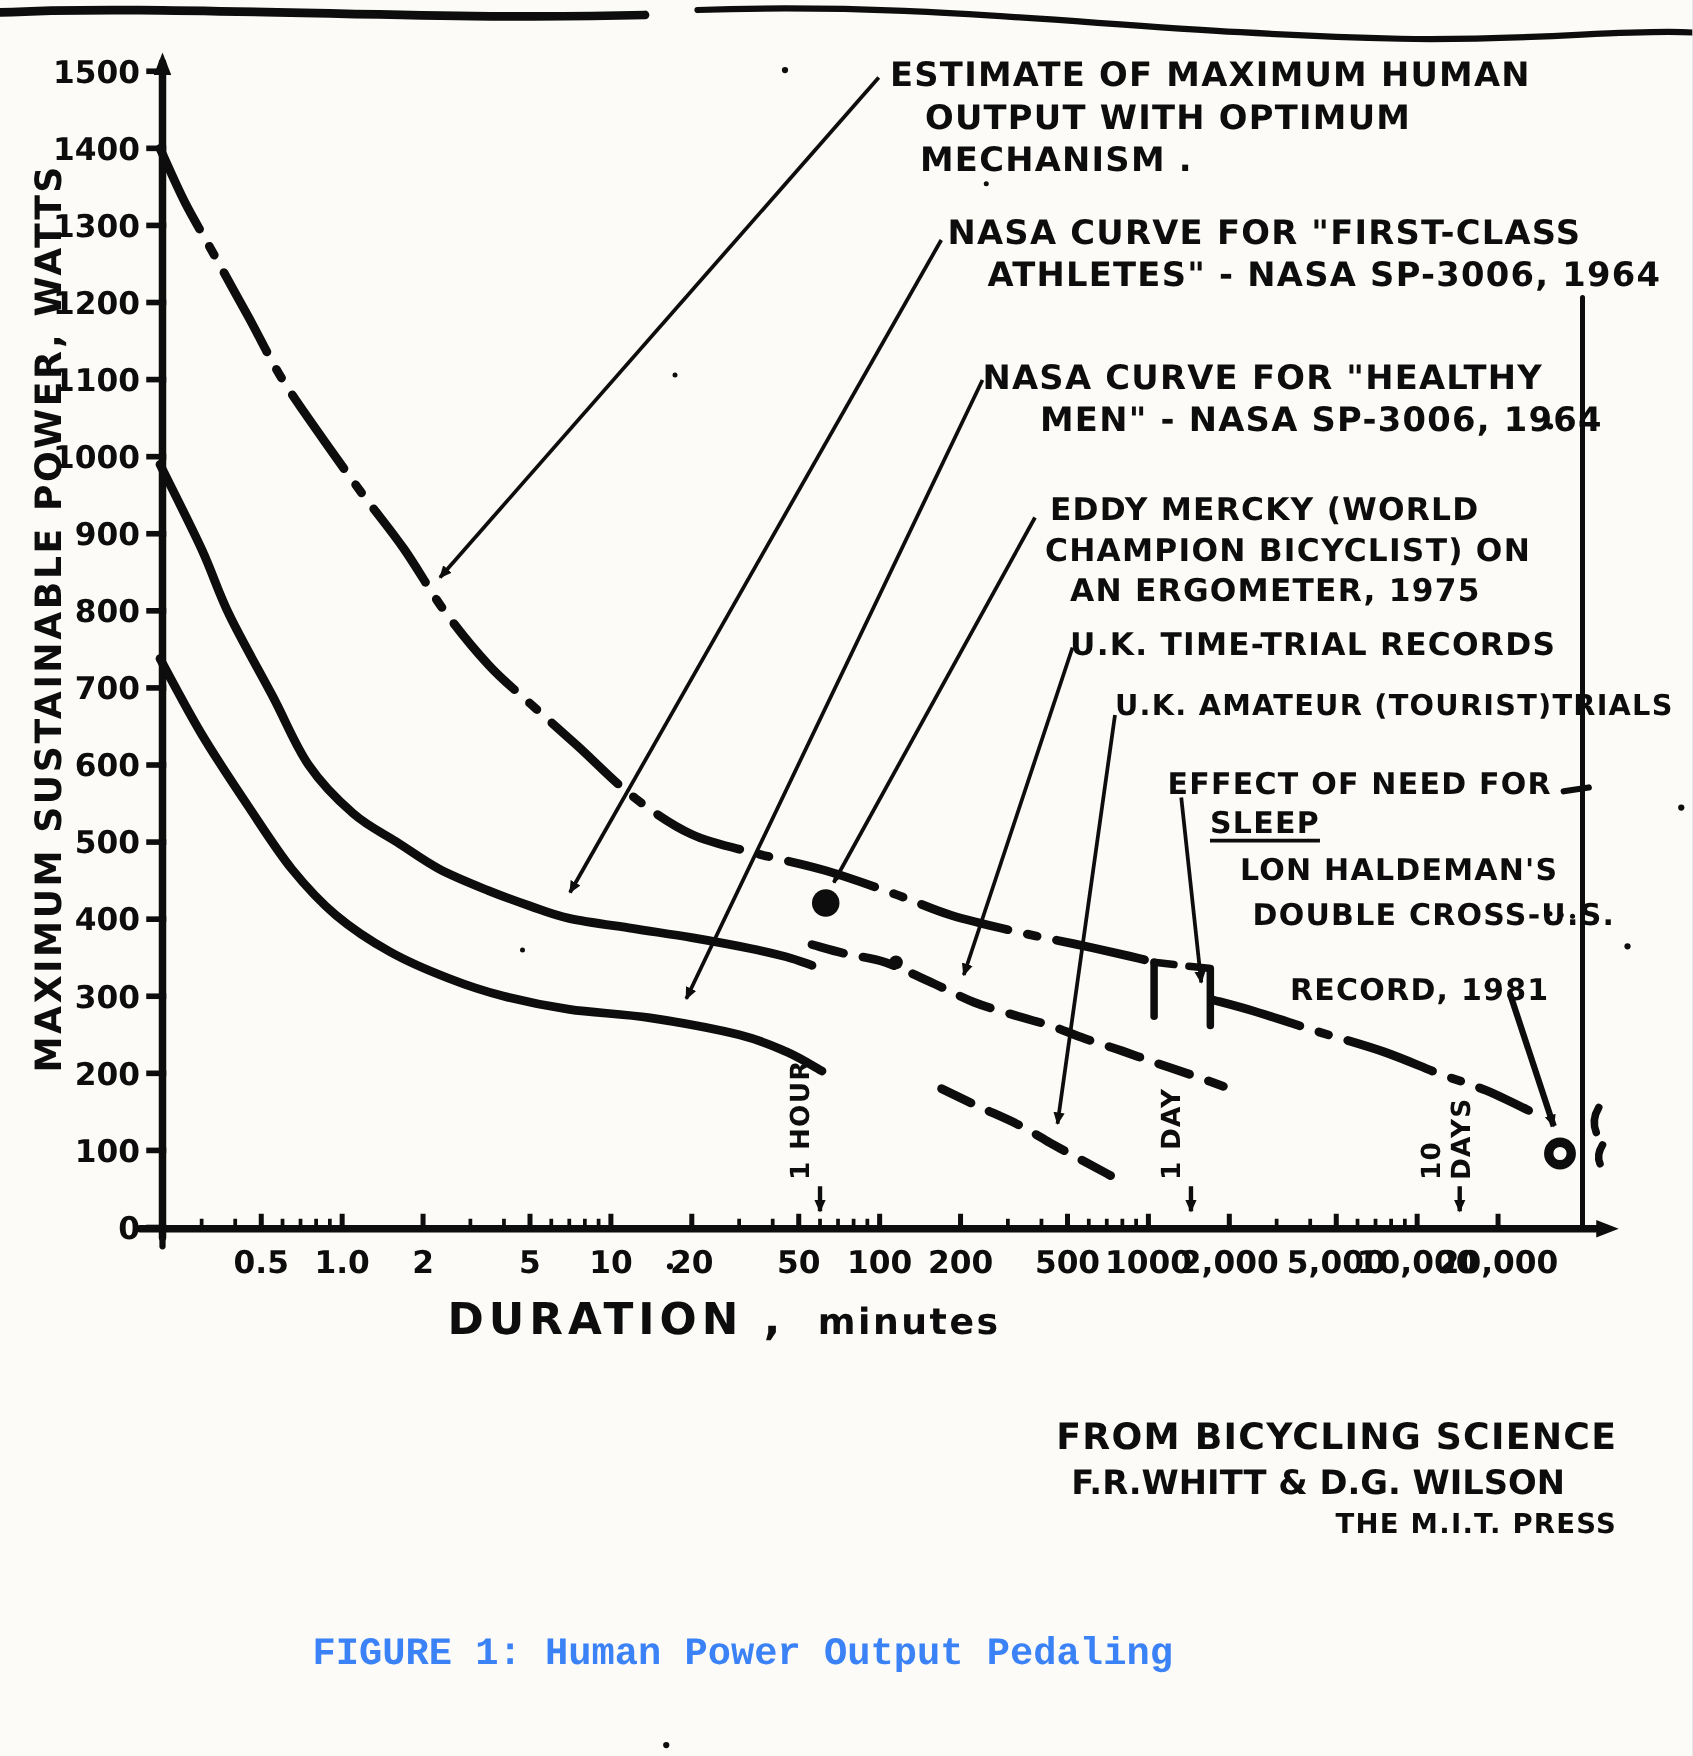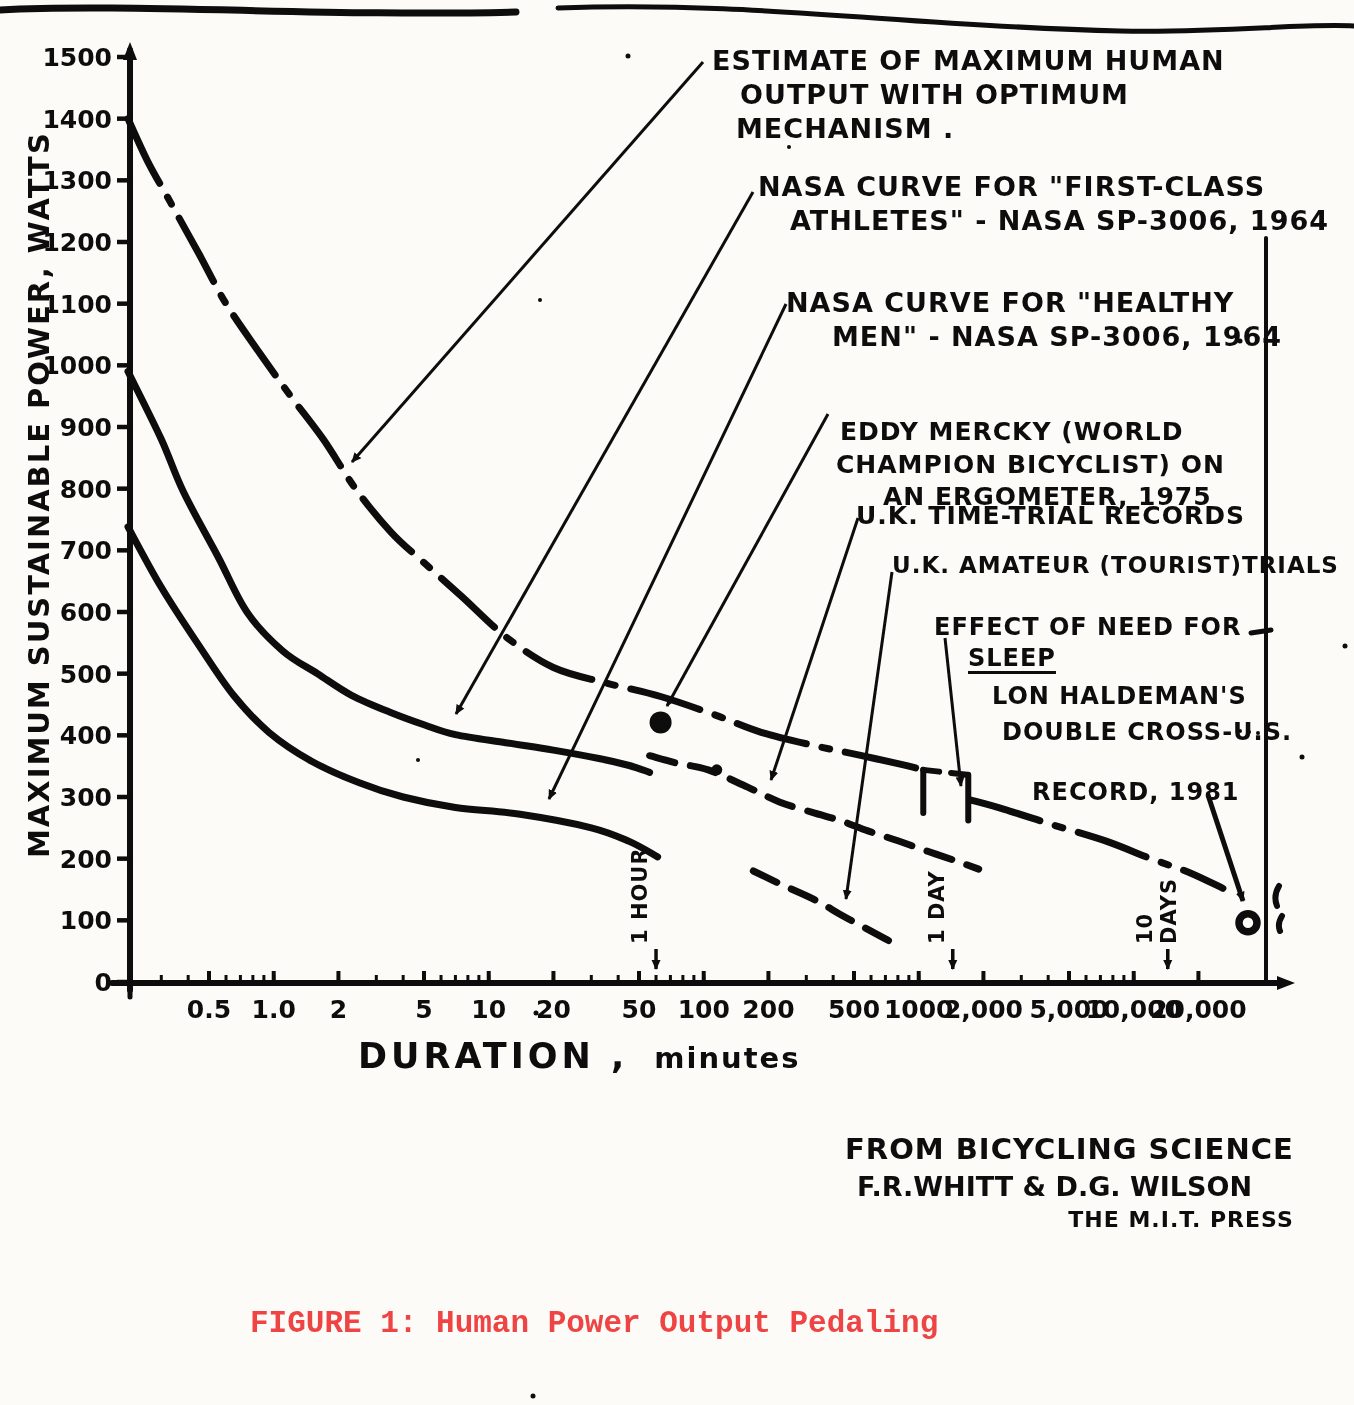--- a/index.html
+++ b/index.html
@@ -11,40 +11,40 @@
   .ln{display:block;}
   .u{text-decoration:underline;text-underline-offset:5px;text-decoration-thickness:3px;}
   #ann-estimate-max{left:712px;top:44px;font-size:27px;}
   #ann-estimate-max .ln:nth-child(2){margin-left:28px;}
   #ann-estimate-max .ln:nth-child(3){margin-left:24px;}
   #ann-nasa-athletes{left:758px;top:170px;font-size:27px;}
   #ann-nasa-athletes .ln:nth-child(2){margin-left:32px;}
   #ann-nasa-healthy{left:786px;top:286px;font-size:27px;}
   #ann-nasa-healthy .ln:nth-child(2){margin-left:46px;}
   #ann-eddy{left:830px;top:392px;font-size:25px;line-height:1.3;}
-  #ann-eddy .ln:nth-child(1){margin-left:10px;margin-top:24px;}
+  #ann-eddy .ln:nth-child(1){margin-left:10px;}
   #ann-eddy .ln:nth-child(2){margin-left:6px;}
-  #ann-eddy .ln:nth-child(3){margin-left:53px;}
+  #ann-eddy .ln:nth-child(3){margin-left:26px;}
   #ann-uk-tt{left:856px;top:500px;font-size:25px;}
   #ann-uk-amateur{left:892px;top:551px;font-size:23px;}
   #ann-sleep{left:934px;top:612px;font-size:24px;line-height:1.3;}
   #ann-sleep .ln:nth-child(2){margin-left:34px;}
   #ann-haldeman{left:992px;top:678px;font-size:24px;line-height:1.5;}
   #ann-haldeman .ln:nth-child(2){margin-left:10px;}
   #ann-haldeman .ln:nth-child(3){margin-left:40px;margin-top:24px;}
   #ylabel{left:22px;top:858px;transform:rotate(-90deg);transform-origin:0 0;font-size:29px;letter-spacing:2px;}
   #xlabel{left:358px;top:1036px;}
   #xlabel .x1{font-size:35px;letter-spacing:4px;}
   #xlabel .x2{font-size:29px;letter-spacing:2px;margin-left:26px;font-weight:700;}
   #credit{left:845px;top:1132px;line-height:1.2;}
   #credit .ln:nth-child(1){font-size:29px;letter-spacing:1px;}
   #credit .ln:nth-child(2){font-size:27px;margin-left:12px;margin-top:4px;}
   #credit .ln:nth-child(3){font-size:22px;margin-top:4px;letter-spacing:1px;text-align:right;}
   #credit .ln:nth-child(4){font-size:22px;margin-top:3px;letter-spacing:1px;}
-  #caption{left:250px;top:1306px;font-family:"Liberation Mono",monospace;font-weight:700;font-size:31px;color:#ef4444;}
+  #caption{left:250px;top:1306px;font-family:"Liberation Mono",monospace;font-weight:700;font-size:31px;color:#3b82f6;}
 </style>
 </head>
 <body>
 
 <div class="page">
 
   <svg id="chart-svg" width="1354" height="1405" viewBox="0 0 1354 1405">
     <defs>
       <marker id="arr" markerUnits="userSpaceOnUse" markerWidth="20" markerHeight="20" refX="9" refY="5" orient="auto">
         <path d="M0,0.5 L10,5 L0,9.5 z" fill="#0d0d0d"></path>

